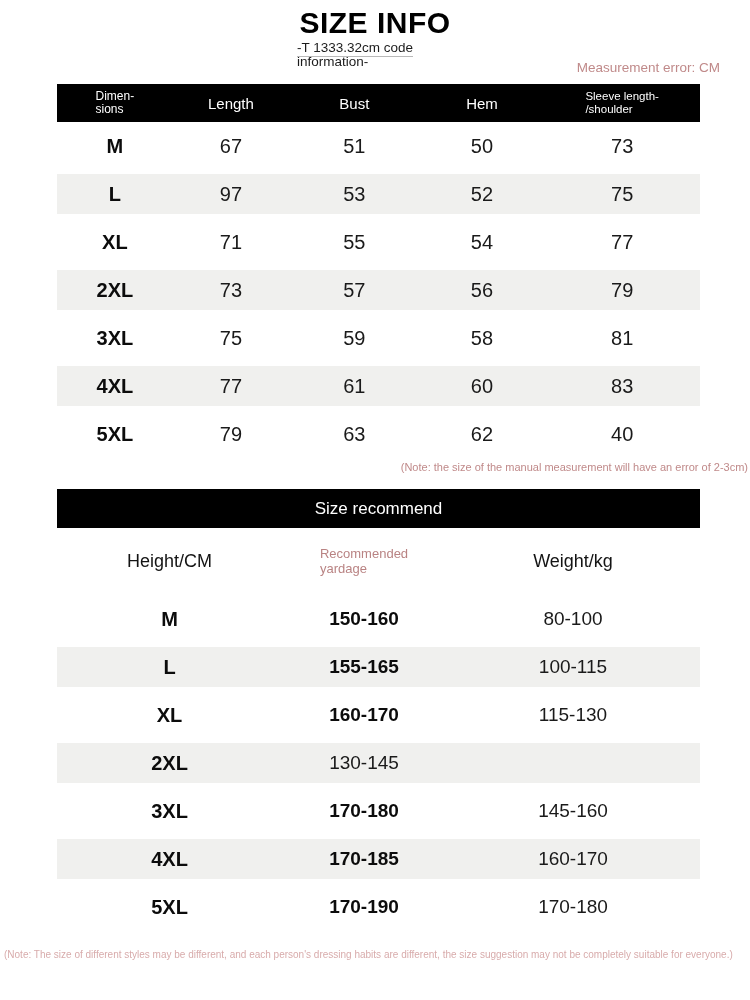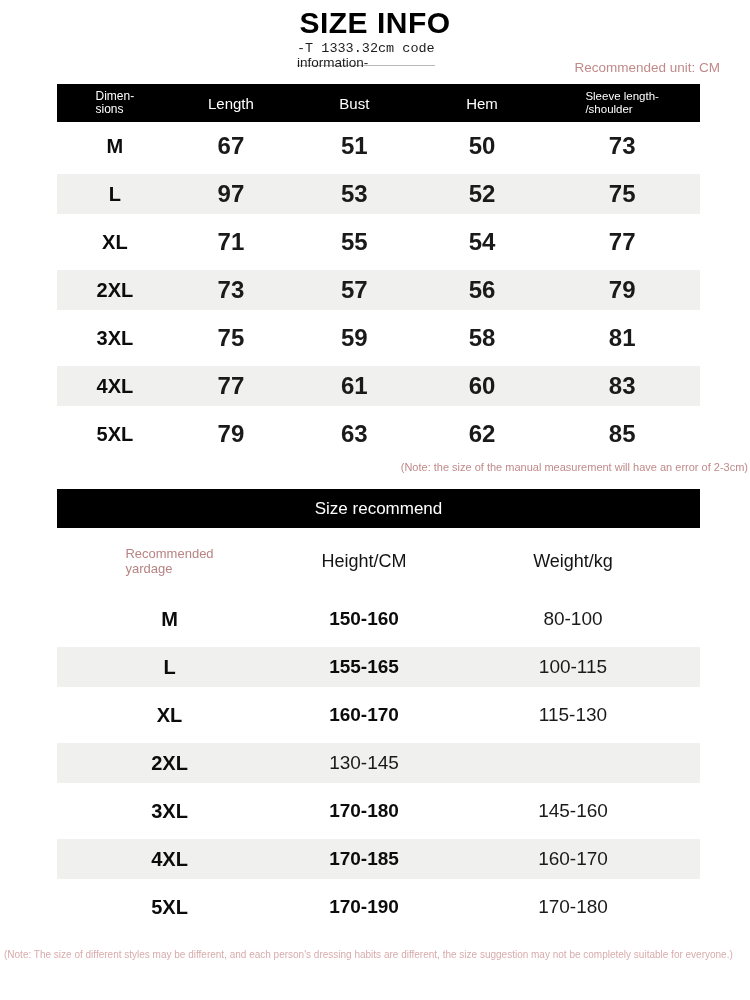--- a/index.html
+++ b/index.html
@@ -10,40 +10,40 @@
   }
   
   .page-title{
     position:absolute;top:6px;left:0;width:750px;text-align:center;
     font-size:30px;font-weight:bold;letter-spacing:0.5px;color:#000;
   }
   .subtitle{
     position:absolute;top:41px;left:297px;
     font-size:13.5px;line-height:14px;color:#1c1c1c;
   }
-  .subtitle .line1{border-bottom:1px solid #b9b9b9;padding-bottom:9px;font-family:Liberation Mono, monospace;}
+  .subtitle .line1{border-bottom:1px solid #b9b9b9;padding-bottom:1px;}
   .unit-note{
     position:absolute;top:60px;right:30px;
     font-size:13.5px;color:#c08a8a;
   }
   
   .tbl{position:absolute;left:57px;width:643px;}
   .bar{
     background:#000;color:#fff;display:grid;align-items:center;
   }
   .grid5{grid-template-columns:18% 18.1% 20.3% 19.4% 24.2%;}
   .grid3{grid-template-columns:35% 25.5% 39.5%;}
   .bar .cell{text-align:center;}
   .multiline{white-space:pre-line;display:inline-block;text-align:left;line-height:13px;}
   .row{
     display:grid;align-items:center;height:48px;text-align:center;
   }
   .row.gray{background:#f0f0ee;border-top:4px solid #fff;border-bottom:4px solid #fff;box-sizing:border-box;}
   .size-cell{font-weight:bold;font-size:20px;color:#0c0c0c;}
-  .num-cell{font-size:24px;font-weight:700;color:#1a1a1a;}
+  .num-cell{font-size:20px;font-weight:400;color:#1a1a1a;}
   
   #size-table{top:84px;}
   #size-table .bar{height:38px;}
   .hdr-small{font-size:12px;}
   .hdr-mid{font-size:15px;}
   .hdr-sleeve{font-size:11.5px;}
   .measure-note{
     position:absolute;top:461px;right:2px;
     font-size:11px;color:#c08a8a;
   }
@@ -73,21 +73,21 @@
   }
 </style>
 </head>
 <body>
 
 <div class="page-title">SIZE INFO</div>
 <div class="subtitle">
   <span class="line1">-T 1333.32cm code</span><br>
   <span class="line2">information-</span>
 </div>
-<div class="unit-note">Recommended unit: CM</div>
+<div class="unit-note">Measurement error: CM</div>
 
 <div class="tbl" id="size-table">
   <div class="bar grid5">
     <div class="cell"><span class="multiline hdr-small">Dimen-
 sions</span></div>
     <div class="cell hdr-mid">Length</div>
     <div class="cell hdr-mid">Bust</div>
     <div class="cell hdr-mid">Hem</div>
     <div class="cell"><span class="multiline hdr-sleeve">Sleeve length-
 /shoulder</span></div>
@@ -133,32 +133,32 @@
     <div class="num-cell">77</div>
     <div class="num-cell">61</div>
     <div class="num-cell">60</div>
     <div class="num-cell">83</div>
   </div>
   <div class="row grid5">
     <div class="size-cell">5XL</div>
     <div class="num-cell">79</div>
     <div class="num-cell">63</div>
     <div class="num-cell">62</div>
-    <div class="num-cell">85</div>
+    <div class="num-cell">40</div>
   </div>
 </div>
 
 <div class="measure-note">(Note: the size of the manual measurement will have an error of 2-3cm)</div>
 
 <div id="rec-banner">Size recommend</div>
 
 <div id="rec-header" class="grid3">
+  <div class="cell rec-hdr">Height/CM</div>
   <div class="cell"><span class="rec-yardage">Recommended
 yardage</span></div>
-  <div class="cell rec-hdr">Height/CM</div>
   <div class="cell rec-hdr">Weight/kg</div>
 </div>
 
 <div class="tbl" id="rec-table">
   <div class="row grid3">
     <div class="size-cell">M</div>
     <div class="height-cell">150-160</div>
     <div class="weight-cell">80-100</div>
   </div>
   <div class="row grid3 gray">

